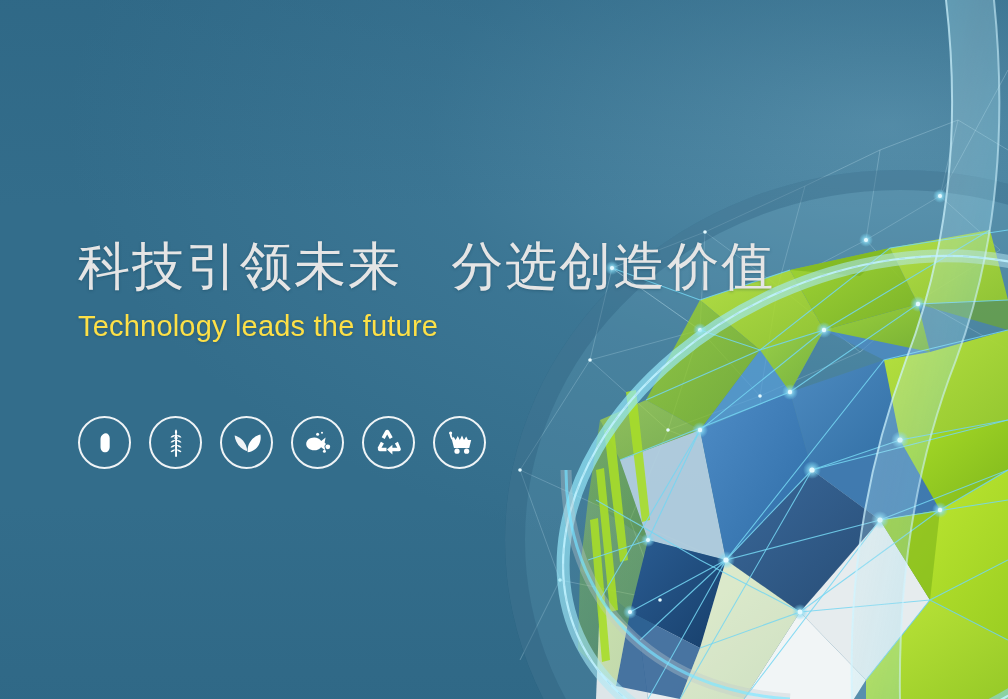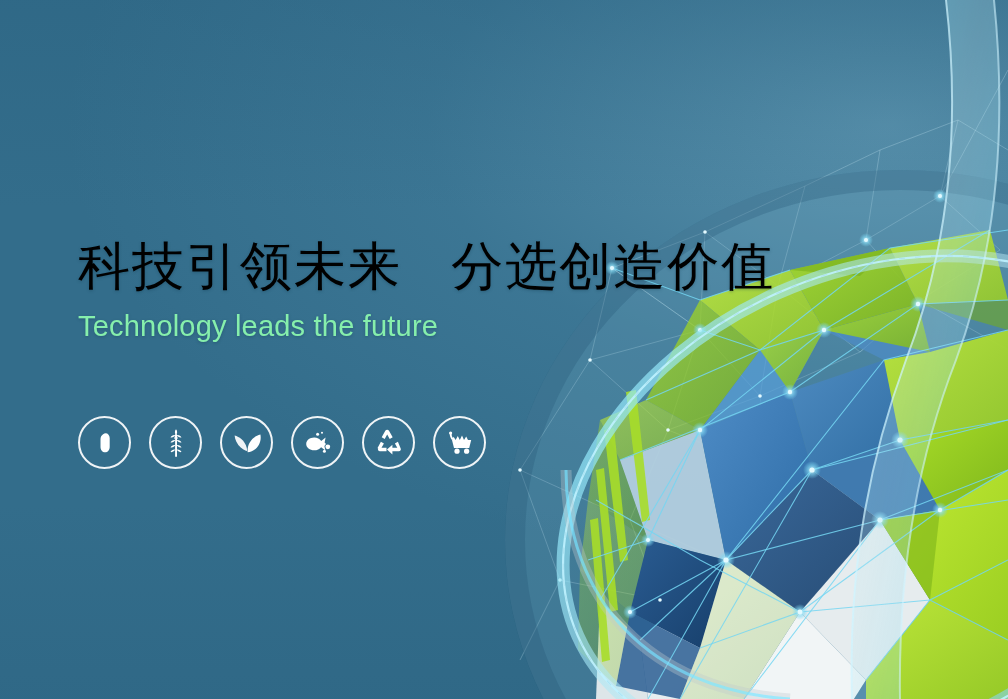--- a/index.html
+++ b/index.html
@@ -22,30 +22,30 @@
   .bg-base3{position:absolute;inset:0;
     background:linear-gradient(180deg, rgba(40,95,125,.30) 0%, rgba(0,0,0,0) 30%, rgba(0,0,0,0) 72%, rgba(35,88,118,.22) 100%);}
 
   
   .art{position:absolute;inset:0;}
   .art svg{position:absolute;top:0;left:0;width:1008px;height:699px;display:block;}
 
   
   .copy{position:absolute;left:78px;top:236px;width:700px;}
   .headline{
-    color:#000000;
+    color:#e5e5e5;
     font-size:52px;
     line-height:60px;
     font-weight:400;
     letter-spacing:2px;
     white-space:pre;
     text-shadow:0 1px 3px rgba(18,56,78,.35);
   }
   .subline{
-    color:#86efac;
+    color:#fde047;
     font-size:29px;
     line-height:33px;
     font-weight:400;
     letter-spacing:.2px;
     margin-top:14px;
     text-shadow:0 1px 3px rgba(18,56,78,.35);
   }
   .subline span{display:block;}
 
   

